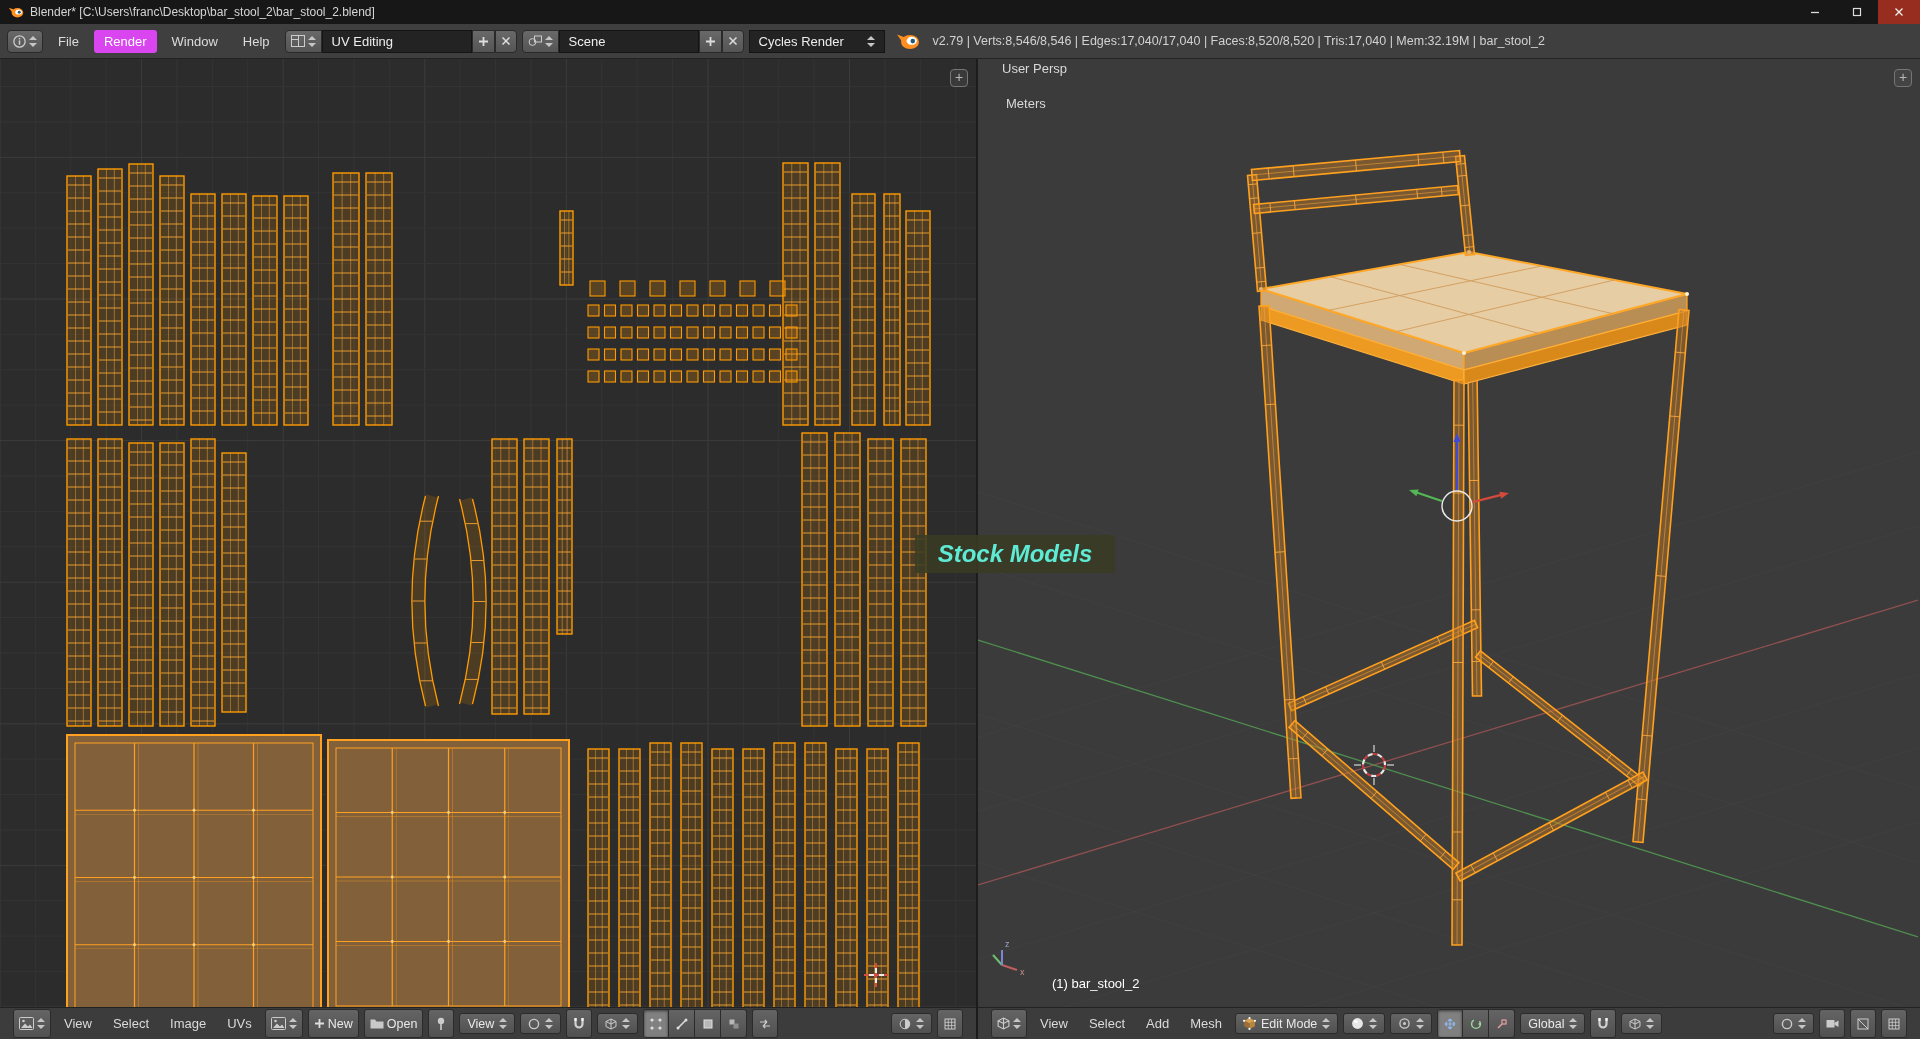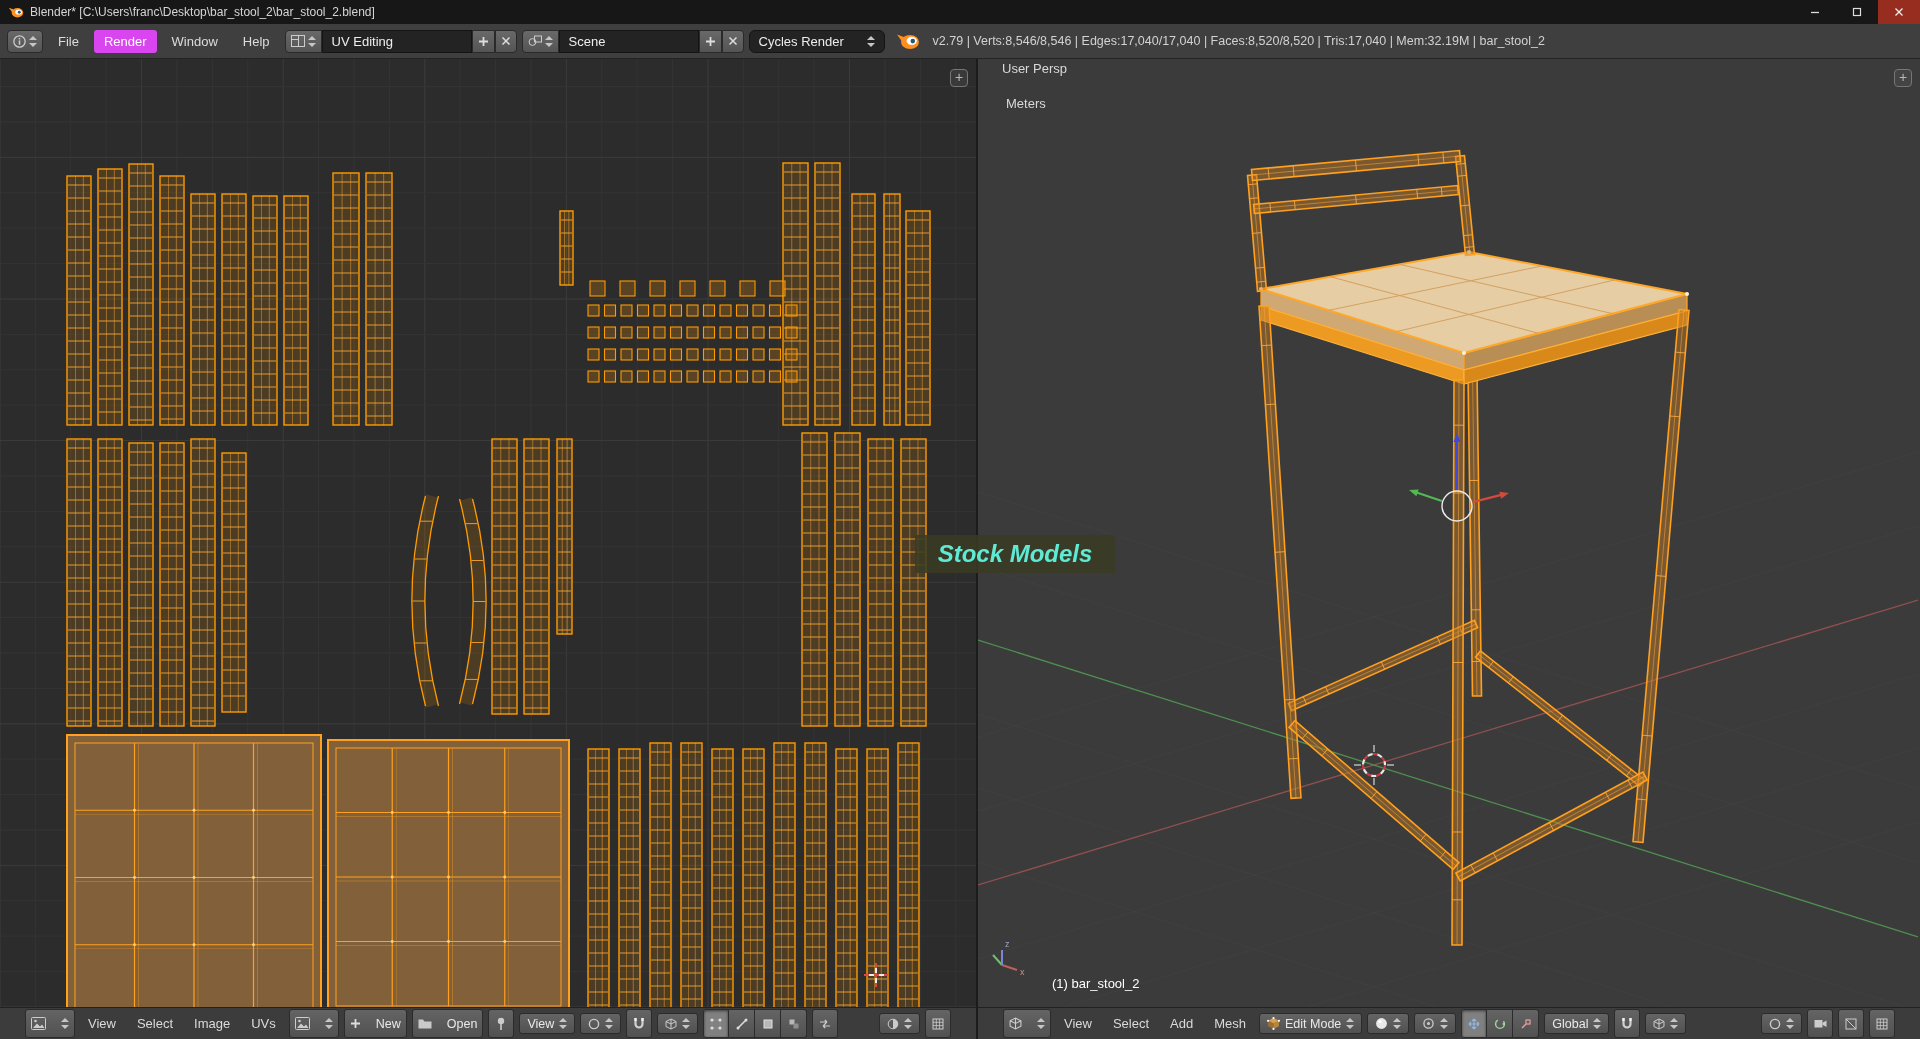--- a/index.html
+++ b/index.html
@@ -39,23 +39,23 @@
   .canvas-wrap{position:relative;flex:1;overflow:hidden;background:#2c2c2c;}
   .v3d-pane .canvas-wrap{background:#3b3b3b;}
   .canvas-wrap svg{position:absolute;left:0;top:0;}
   .corner-plus{position:absolute;top:10px;right:8px;width:18px;height:18px;border:1px solid #767676;border-radius:4px;color:#b9b9b9;font-size:14px;line-height:15px;text-align:center;background:rgba(90,90,90,0.3);}
   .v3d-label{position:absolute;color:#d9d9d9;font-size:13px;z-index:2;}
   .lbl-persp{left:24px;top:2px;}
   .lbl-units{left:28px;top:37px;}
   .lbl-obj{left:74px;bottom:16px;color:#ffffff;margin-top:12px;}
 
   
-  .pfooter{height:32px;background:#3c3c3c;border-top:1px solid #222;display:flex;align-items:center;gap:5px;padding:0 25px;font-size:13px;color:#dadada;flex:0 0 auto;}
+  .pfooter{height:32px;background:#3c3c3c;border-top:1px solid #222;display:flex;align-items:center;gap:5px;padding:0 13px;font-size:13px;color:#dadada;flex:0 0 auto;}
   .fmenu{padding:3px 8px;}
-  .icobtn{height:29px;min-width:26px;background:linear-gradient(#646464,#515151);border:1px solid #2b2b2b;border-radius:3px;display:flex;align-items:center;justify-content:center;gap:15px;padding:0 5px;font-size:12.5px;color:#e9e9e9;}
+  .icobtn{height:29px;min-width:26px;background:linear-gradient(#646464,#515151);border:1px solid #2b2b2b;border-radius:3px;display:flex;align-items:center;justify-content:center;gap:3px;padding:0 5px;font-size:12.5px;color:#e9e9e9;}
   .icobtn.pressed{background:#808080;box-shadow:inset 0 1px 3px rgba(0,0,0,.55);}
   .drop{height:21px;background:linear-gradient(#646464,#515151);border:1px solid #2b2b2b;border-radius:3px;display:flex;align-items:center;gap:5px;padding:0 7px;font-size:12.5px;color:#e9e9e9;}
   .seg{display:flex;}
   .seg .icobtn{border-radius:0;border-left-width:0;}
   .seg .icobtn:first-child{border-radius:3px 0 0 3px;border-left-width:1px;}
   .seg .icobtn:last-child{border-radius:0 3px 3px 0;}
   .fspacer{flex:1;}
 
   
   .wm{position:absolute;left:904px;top:526px;width:222px;z-index:6;text-align:center;}
@@ -149,21 +149,21 @@
             <path d="M5.5 1 V10 M1 5.5 H10" stroke="#dddddd" stroke-width="1.8"></path>
           </svg>
       </div>
       <div class="hbtn">
         <svg width="10" height="10">
             <path d="M1.5 1.5 L8.5 8.5 M8.5 1.5 L1.5 8.5" stroke="#dddddd" stroke-width="1.5"></path>
           </svg>
       </div>
     </div>
 
-    <div class="hfield eng" style="border-radius:6px;text-align:center;">
+    <div class="hfield eng" style="border-radius:0;text-align:center;">
       <span>Cycles Render</span>
       <span class="ud"></span>
     </div>
 
     <svg width="24" height="20" viewBox="0 0 24 20" style="margin-left:6px;">
       <ellipse cx="14" cy="11" rx="9" ry="7" fill="#ff8f1f"></ellipse>
       <ellipse cx="15.7" cy="9.8" rx="5.2" ry="4" fill="#ffffff"></ellipse>
       <circle cx="16.8" cy="10.1" r="2.3" fill="#235a78"></circle>
       <path d="M1 3.5 L12 7.5 L7 12 Z" fill="#ff8f1f"></path>
     </svg>

